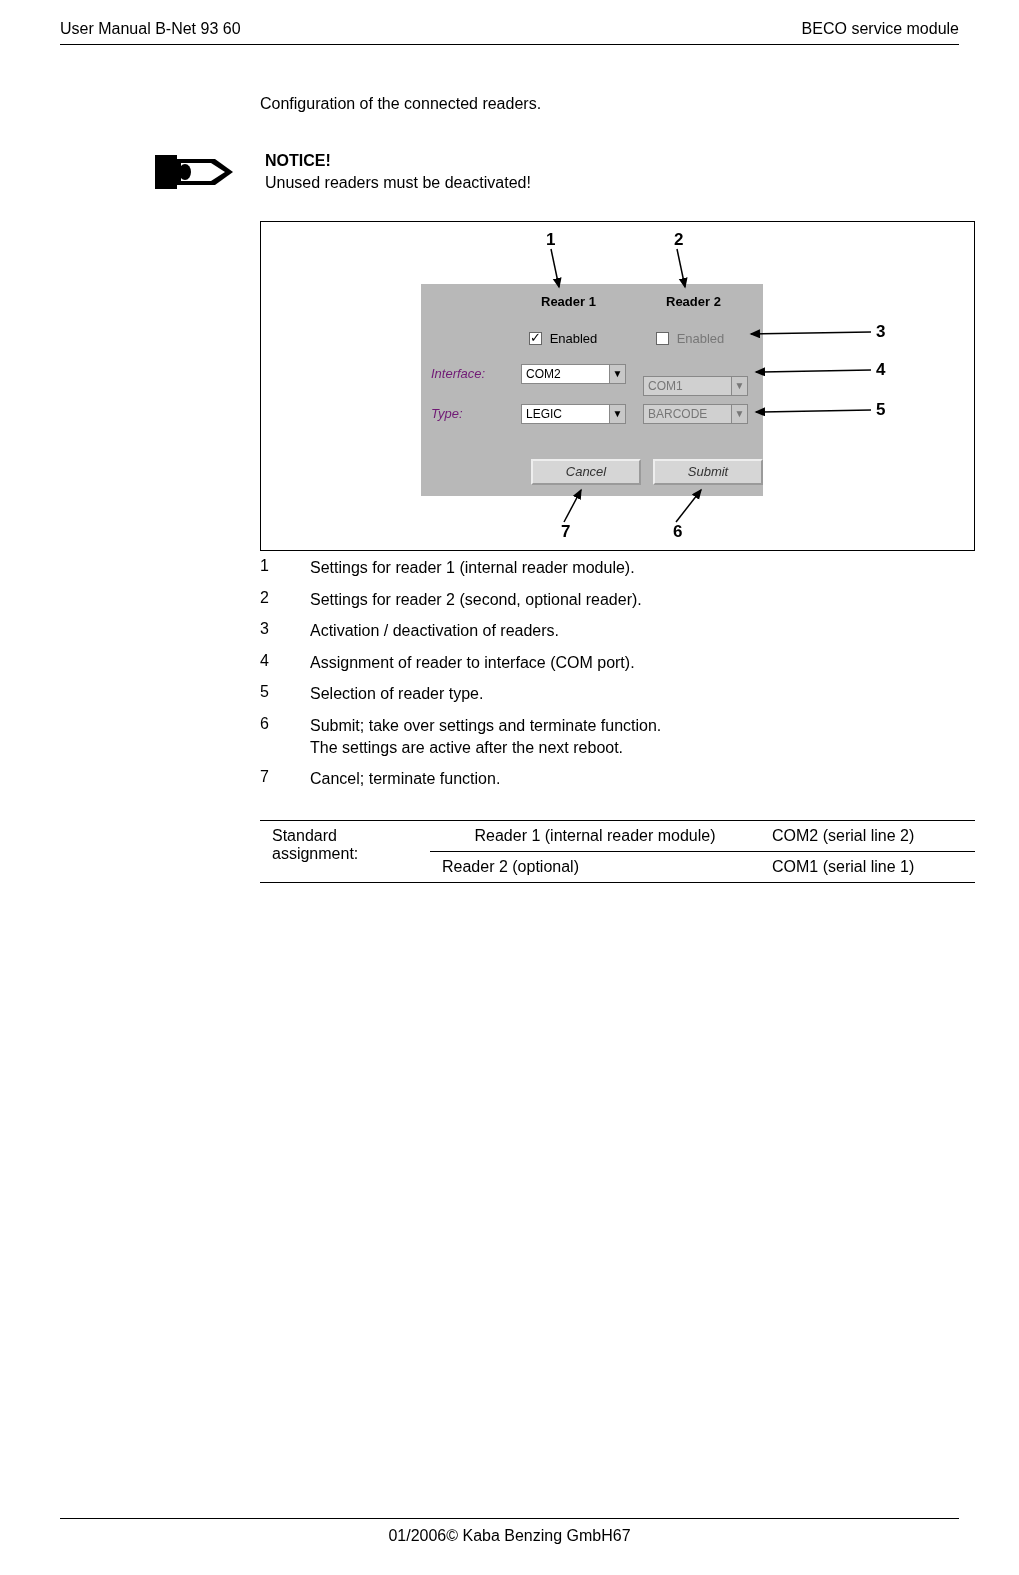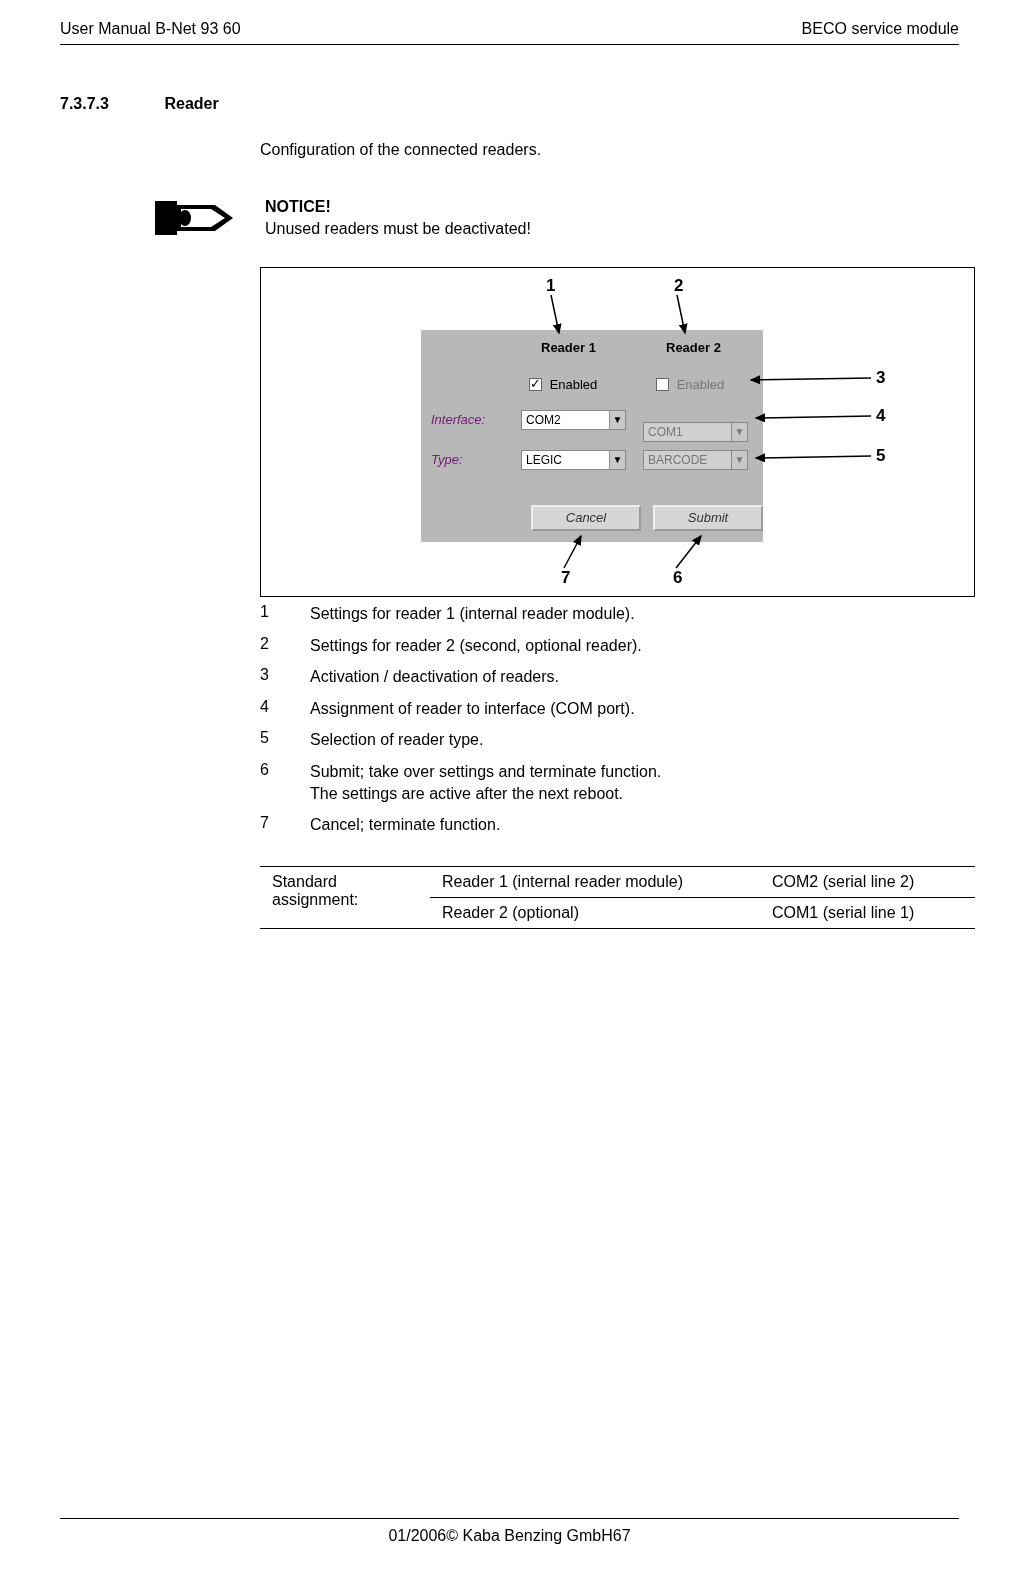--- a/index.html
+++ b/index.html
@@ -153,24 +153,20 @@
 </head>
 <body>
 
 <div class="page">
 
   <div class="top-header">
     <span>User Manual B-Net 93 60</span>
     <span>BECO service module</span>
   </div>
 
-  <div class="section-heading">
-    <span class="num">7.3.7.3</span>
-    <span>Reader</span>
-  </div>
 
   <div class="indent-block">
     <div class="config-text">Configuration of the connected readers.</div>
   </div>
 
   <div class="notice-row">
     <div class="notice-icon">
       <svg viewBox="0 0 80 50" width="80" height="50">
         <rect x="0" y="8" width="22" height="34" fill="#000"></rect>
         <path d="M 22 12 L 60 12 L 78 25 L 60 38 L 22 38 Z" fill="#000"></path>
@@ -278,21 +274,21 @@
       <div class="legend-item">
           <div class="n">7</div>
           <div class="t">Cancel; terminate function.</div>
         </div>
     </div>
 
     <table class="assign-table">
       <tbody>
           <tr class="outer-top">
         <td rowspan="2" style="width:170px;">Standard assignment:</td>
-        <td class="inner-div" style="width:330px;">Reader 1 (internal reader module)</td>
+        <td class="inner-div" style="width:330px;text-align:center;">Reader 1 (internal reader module)</td>
         <td class="inner-div">COM2 (serial line 2)</td>
       </tr>
       <tr class="outer-bot">
         <td>Reader 2 (optional)</td>
         <td>COM1 (serial line 1)</td>
       </tr>
     </tbody>
       </table>
   </div>
 

